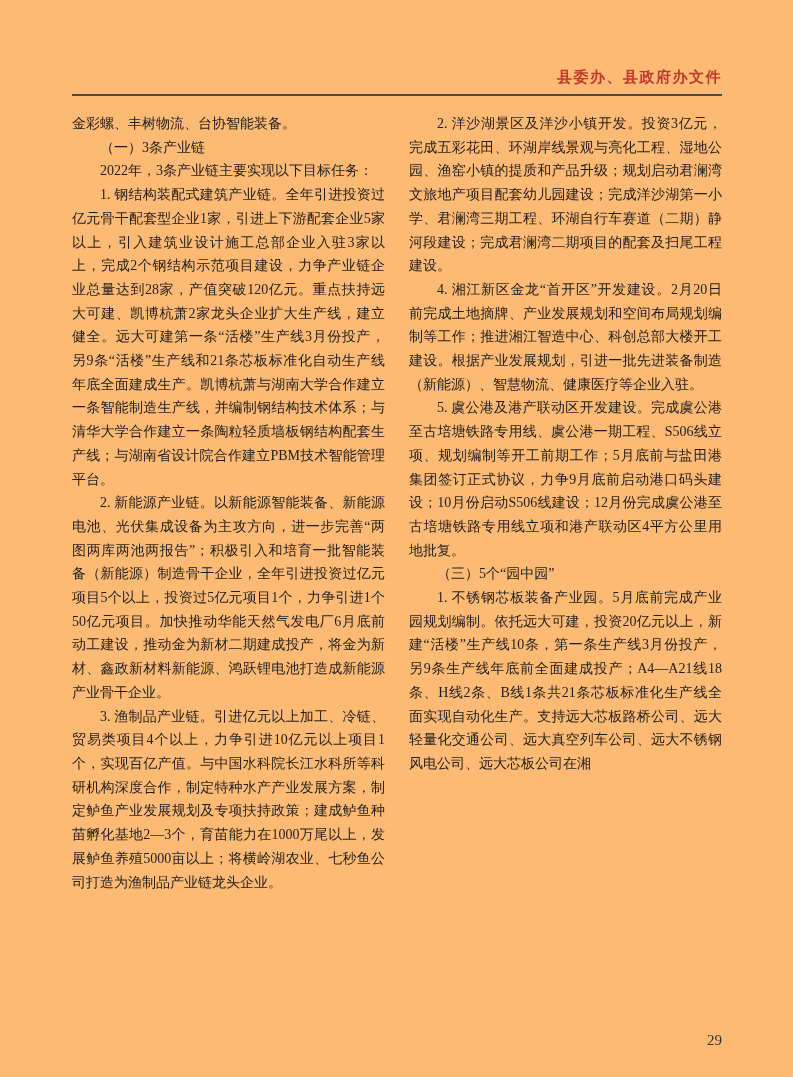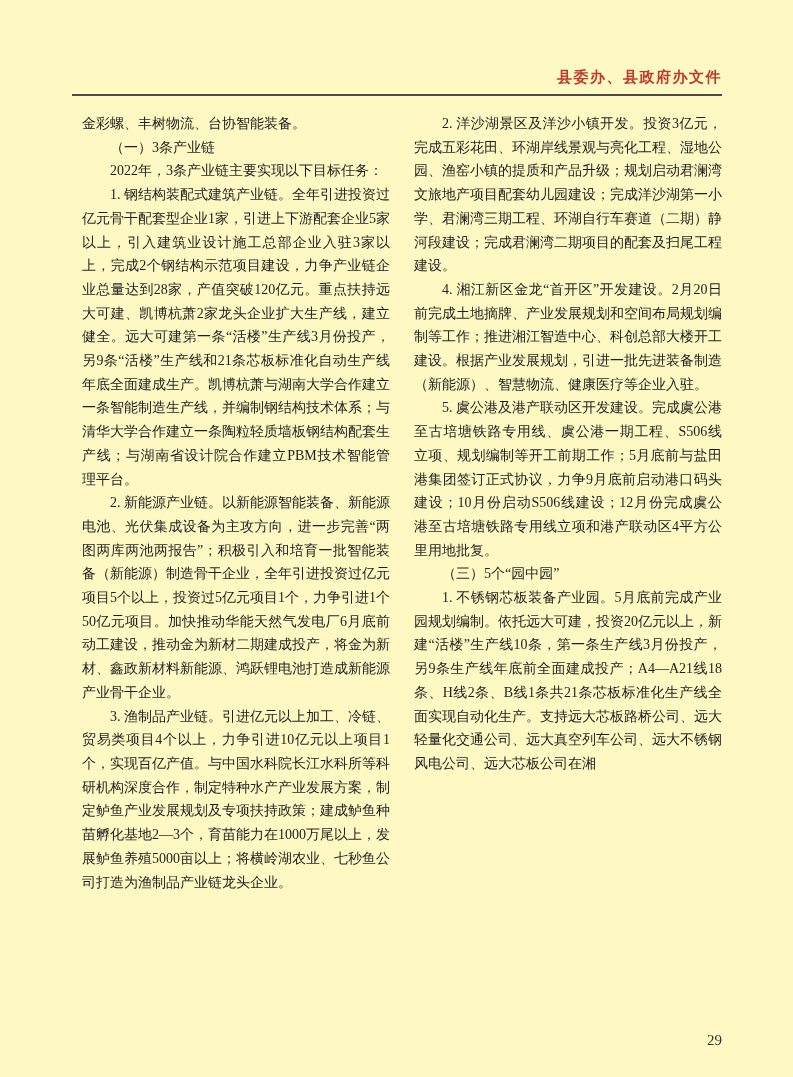--- a/index.html
+++ b/index.html
@@ -10,42 +10,41 @@
   * { margin: 0; padding: 0; box-sizing: border-box; }
   html, body { background: #ffffff; }
   body {
     font-family: "Liberation Serif", "DejaVu Serif", serif;
     color: var(--body-color);
   }
   .page {
     position: relative;
     width: 793px;
     height: 1077px;
-    background: #fef9c3;
+    background: #fdba74;
     padding: 68px 71px 0 72px;
     overflow: hidden;
     margin: 0 auto;
   }
   .page-header .header-title {
     text-align: right;
     font-size: 15px;
     font-weight: bold;
     letter-spacing: 1.5px;
     color: var(--header-color);
     font-family: "Liberation Sans", "DejaVu Sans", sans-serif;
   }
   .page-header .header-rule {
     margin-top: 7px;
     border-bottom: 2px solid var(--rule-color);
   }
   .content {
     margin-top: 16px;
     display: flex;
     gap: 24px;
-    margin-left: 10px;
   }
   .column {
     width: 313px;
     height: 902px;
     overflow: hidden;
   }
   .para {
     font-size: 14px;
     line-height: 23.7px;
     text-align: justify;

